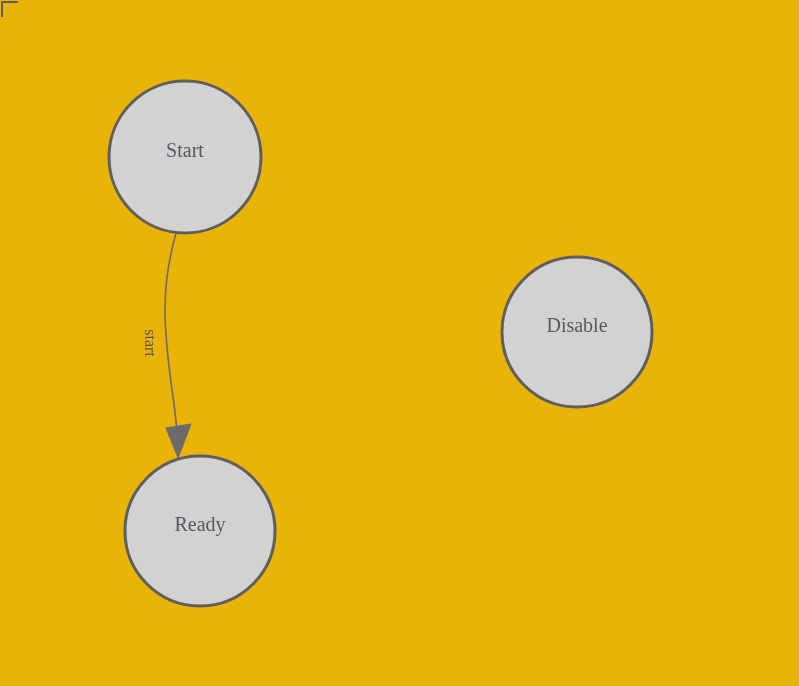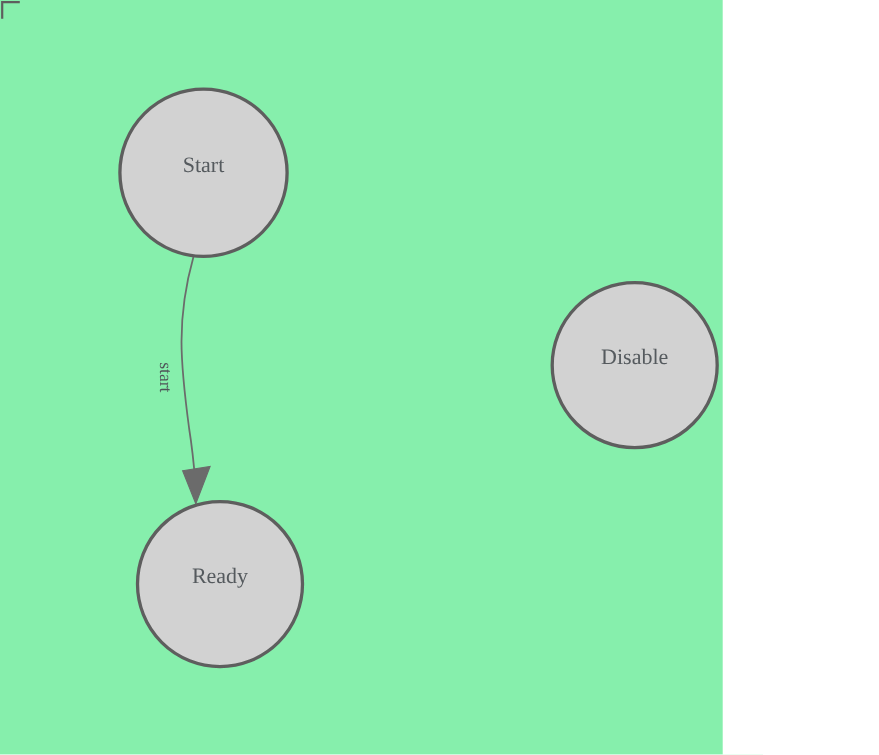--- a/index.html
+++ b/index.html
@@ -5,23 +5,23 @@
   html, body {
     margin: 0;
     padding: 0;
     background: #ffffff;
   }
   body {
     font-family: "Liberation Serif", "DejaVu Serif", serif;
   }
   #canvas {
     position: relative;
-    width: 657px;
+    width: 799px;
     height: 686px;
-    background: #86efac;
+    background: #eab308;
     overflow: hidden;
   }
   #graph-svg {
     position: absolute;
     top: 0;
     left: 0;
     width: 799px;
     height: 686px;
     display: block;
   }

